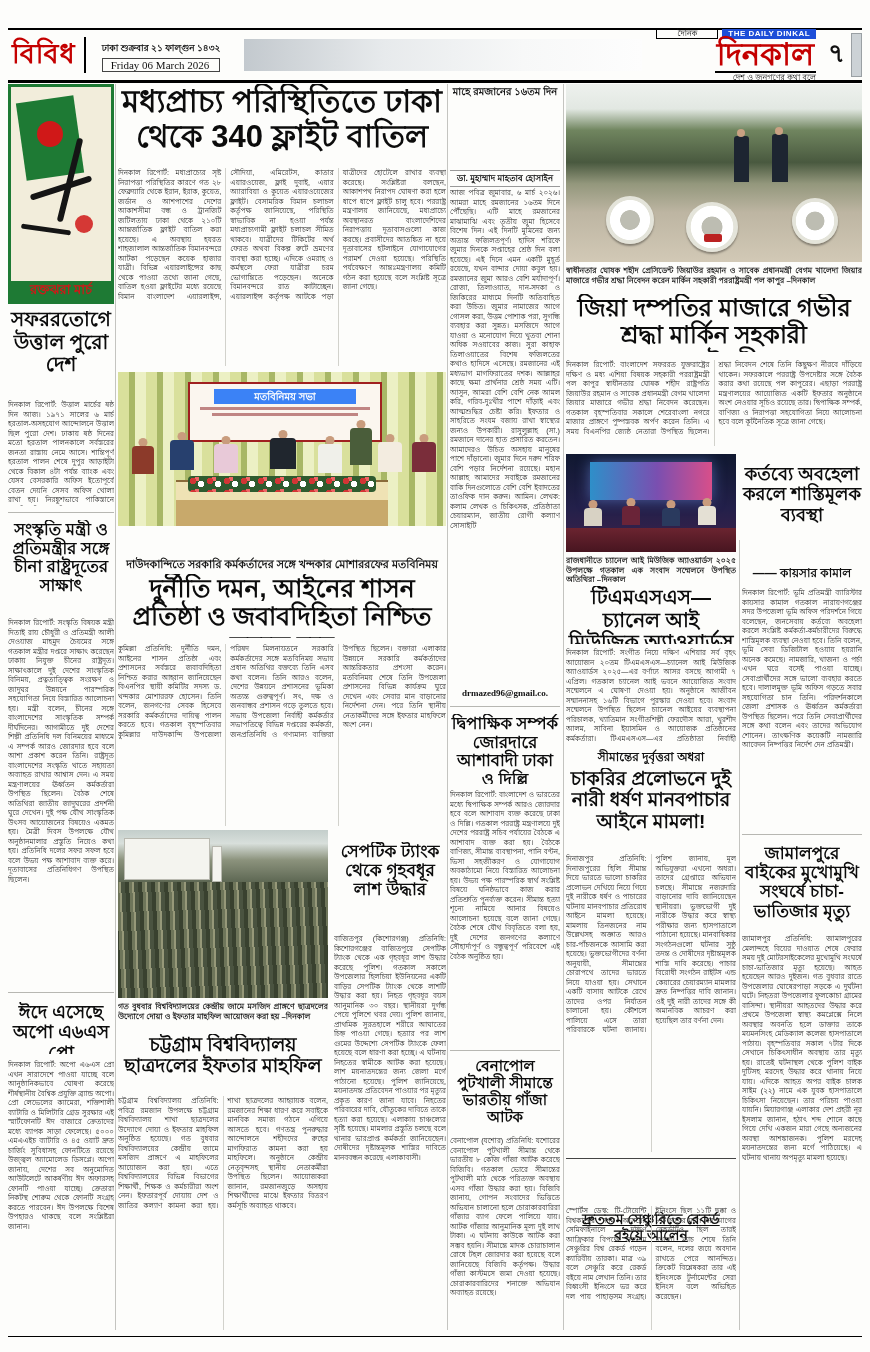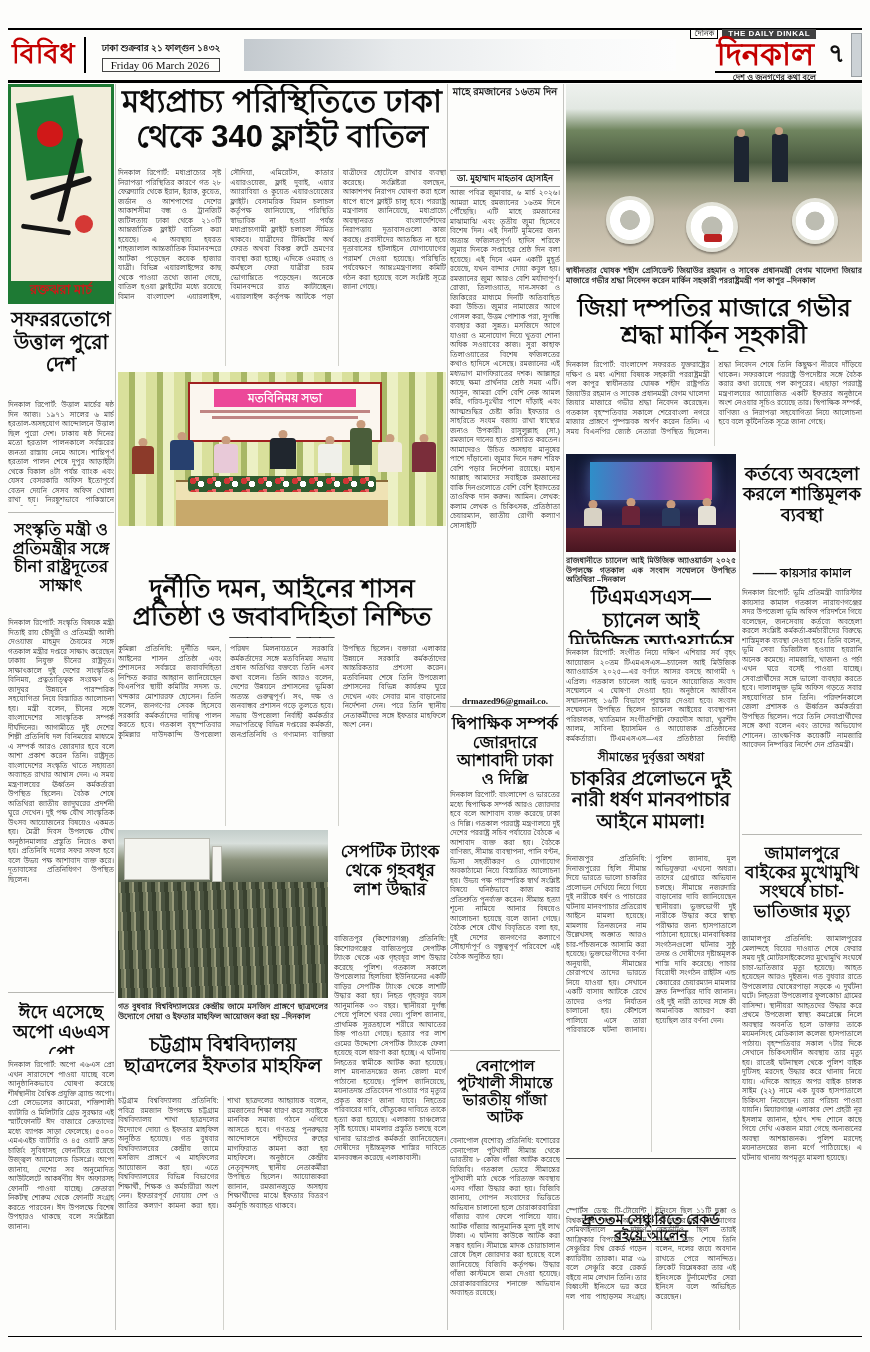--- a/index.html
+++ b/index.html
@@ -4,57 +4,57 @@
 <style>
   html,body{margin:0;padding:0;background:#f2f2ee;}
   #page{position:relative;width:870px;height:1352px;background:#fdfdfb;margin:0 auto;overflow:hidden;
         font-family:"Liberation Sans","DejaVu Sans",sans-serif;color:#111;}
   .abs{position:absolute;}
   
   #masthead{top:28px;left:8px;width:854px;height:50px;border-top:2px solid #000;border-bottom:3px solid #000;
             display:flex;align-items:center;}
   .section-label{color:#c40000;font-size:27px;font-weight:bold;padding:0 8px 0 4px;letter-spacing:1px;}
   .mast-divider{width:2px;height:36px;background:#000;}
-  .date-stack{padding:2px 10px 0 8px;margin-left:8px;}
+  .date-stack{padding:2px 10px 0 16px;}
   .date-bn{font-size:9px;font-weight:bold;white-space:nowrap;}
   .date-en{font-family:"Liberation Serif",serif;font-size:11px;border:1px solid #444;padding:0 8px;margin-top:2px;white-space:nowrap;}
   .mast-strip{flex:1;height:32px;margin:0 14px;background:linear-gradient(90deg,#c3c9ce 0%,#e7eaec 35%,#f7f8f8 70%,#fdfdfd 100%);}
   .brand{display:flex;flex-direction:column;align-items:flex-end;line-height:1;}
   .brand-toprow{display:flex;align-items:center;gap:4px;}
-  .brand-daily{font-size:8px;border:1px solid #000;padding:0 3px;}
-  .brand-en{background:#404040;color:#fff;font-size:8px;font-weight:bold;padding:1px 6px;letter-spacing:.5px;}
+  .brand-daily{font-size:8px;border:1px solid #000;padding:0 20px;}
+  .brand-en{background:#1d4ed8;color:#fff;font-size:8px;font-weight:bold;padding:1px 6px;letter-spacing:.5px;}
   .brand-name{color:#c40000;font-size:31px;font-weight:bold;border-bottom:2px solid #000;padding:0 2px 1px 2px;}
-  .brand-slogan{font-size:8px;font-weight:bold;padding-top:1px;}
+  .brand-slogan{font-size:8px;font-weight:normal;padding-top:1px;}
   .page-num{font-size:26px;font-weight:bold;padding:0 6px 0 12px;}
   .corner-strip{width:9px;height:42px;background:#ccd2d6;border:1px solid #9aa0a4;}
   
   .vrule{position:absolute;width:1px;background:#c4c4c0;}
   .hr{position:absolute;height:1px;background:#b7b7b2;}
   .hr-dark{background:#444;}
   #bottomline{left:8px;width:854px;top:1336px;height:1px;background:#000;}
   
   .kicker{font-weight:bold;text-align:center;font-size:10px;overflow:hidden;}
   .byline{font-weight:bold;text-align:center;font-size:8.5px;border-top:1px solid #999;border-bottom:1px solid #999;padding:1px 0;overflow:hidden;}
   .headline{font-weight:bold;text-align:center;line-height:1.13;overflow:hidden;color:#0c0c0c;}
   .body-text{font-size:7.2px;line-height:1.32;text-align:justify;overflow:hidden;color:#222;}
   .body-text.cols3{column-count:3;column-gap:9px;column-rule:1px solid #d2d2cc;}
   .body-text.cols2{column-count:2;column-gap:9px;column-rule:1px solid #d2d2cc;}
   .caption{font-size:7.8px;font-weight:bold;line-height:1.25;text-align:justify;overflow:hidden;color:#1a1a1a;}
   .attribution{font-weight:bold;text-align:center;font-size:12px;overflow:hidden;}
-  .email{font-family:"Liberation Serif",serif;font-weight:bold;font-size:9px;text-align:center;overflow:hidden;margin-top:8px;}
+  .email{font-family:"Liberation Serif",serif;font-weight:bold;font-size:9px;text-align:center;overflow:hidden;}
   
   .photo{overflow:hidden;position:absolute;}
   .ph-el{position:absolute;}
   #photo-zia{background:linear-gradient(180deg,#eef1ee 0%,#e2e8e2 14%,#70855f 26%,#49593f 44%,#93977c 56%,#bdb5a2 72%,#d2c9b6 100%);}
   .figure{background:#1d2531;border-radius:3px 3px 0 0;}
   .figure:before{content:"";position:absolute;top:-7px;left:3px;width:8px;height:8px;border-radius:50%;background:#c9a183;}
   .wreath{border-radius:50%;background:radial-gradient(circle at 50% 50%,#bdbdb2 0 28%,#ffffff 30% 58%,#e4e4da 60% 78%,#c9c9bc 80% 100%);box-shadow:0 2px 2px rgba(0,0,0,.35);}
   #photo-meeting{background:repeating-linear-gradient(90deg,#d9e09c 0 11px,#a8b766 11px 17px,#ecf0c4 17px 28px);}
   .banner-box{background:#fbf6ef;border:2px solid #a02020;}
-  .banner-strip{background:#ec4899;color:#fff;font-weight:bold;font-size:12px;text-align:center;line-height:1.5;}
+  .banner-strip{background:#3b82f6;color:#fff;font-weight:bold;font-size:10px;text-align:center;line-height:1.5;}
   .banner-line{height:3px;background:#9a3b3b;margin:3px 10px 0 10px;opacity:.6;}
   .table-top{background:linear-gradient(180deg,#efe2b4 0 40%,#c8a96b 40% 100%);border-top:2px solid #8a6b3a;}
   .flowers{background:radial-gradient(circle 3px at 5px 5px,#d23535 98%,transparent),radial-gradient(circle 3px at 13px 8px,#ffffff 98%,transparent),radial-gradient(circle 2.5px at 9px 3px,#e66 98%,transparent);background-size:17px 12px;background-color:#2f5b2f;border-radius:4px;}
   .person-head{width:9px;height:9px;border-radius:50%;background:#c99c7d;position:absolute;top:0;left:50%;transform:translateX(-50%);}
   .person{position:absolute;}
   .person .torso{position:absolute;top:8px;left:0;width:100%;height:60%;border-radius:4px 4px 0 0;}
   #photo-music{background:linear-gradient(180deg,#101830 0%,#23204a 55%,#40214a 100%);}
   .screen{background:linear-gradient(90deg,#2e8fc9 0%,#7a4fb0 55%,#d84f8a 100%);box-shadow:0 0 14px rgba(120,160,255,.5);}
   .stage-table{background:linear-gradient(180deg,#6b2430,#471520);}
   #photo-iftar{background:linear-gradient(180deg,#c4cecb 0%,#d8dfdb 8%,#8b927c 18%,#5a6450 32%,#49523e 100%);}
@@ -156,20 +156,21 @@
           <div class="person-head"></div>
           <div class="torso" style="background:#f3ece0;"></div>
         </div>
       <div class="person" style="left:294px;top:62px;width:24px;height:50px;">
           <div class="person-head"></div>
           <div class="torso" style="background:#7a2d3a;"></div>
         </div>
       <div class="ph-el table-top" style="left:58px;top:108px;width:212px;height:46px;"></div>
       <div class="ph-el flowers" style="left:70px;top:104px;width:188px;height:16px;"></div>
     </div>
+    <div class="kicker abs" style="left:0;top:472px;width:328px;height:16px;font-size:11px;">দাউদকান্দিতে সরকারি কর্মকর্তাদের সঙ্গে খন্দকার মোশাররফের মতবিনিময়</div>
     <div class="headline abs" style="left:0;top:490px;width:328px;height:64px;font-size:25px;">দুর্নীতি দমন, আইনের শাসন প্রতিষ্ঠা ও জবাবদিহিতা নিশ্চিত করতে হবে</div>
     <div class="body-text cols3 abs" style="left:0;top:560px;width:328px;height:182px;">কুমিল্লা প্রতিনিধি: দুর্নীতি দমন, আইনের শাসন প্রতিষ্ঠা এবং প্রশাসনের সর্বস্তরে জবাবদিহিতা নিশ্চিত করার আহ্বান জানিয়েছেন বিএনপির স্থায়ী কমিটির সদস্য ড. খন্দকার মোশাররফ হোসেন। তিনি বলেন, জনগণের সেবক হিসেবে সরকারি কর্মকর্তাদের দায়িত্ব পালন করতে হবে। গতকাল বৃহস্পতিবার কুমিল্লার দাউদকান্দি উপজেলা পরিষদ মিলনায়তনে সরকারি কর্মকর্তাদের সঙ্গে মতবিনিময় সভায় প্রধান অতিথির বক্তব্যে তিনি এসব কথা বলেন। তিনি আরও বলেন, দেশের উন্নয়নে প্রশাসনের ভূমিকা অত্যন্ত গুরুত্বপূর্ণ। সৎ, দক্ষ ও জনবান্ধব প্রশাসন গড়ে তুলতে হবে। সভায় উপজেলা নির্বাহী কর্মকর্তার সভাপতিত্বে বিভিন্ন দপ্তরের কর্মকর্তা, জনপ্রতিনিধি ও গণ্যমান্য ব্যক্তিরা উপস্থিত ছিলেন। বক্তারা এলাকার উন্নয়নে সরকারি কর্মকর্তাদের আন্তরিকতার প্রশংসা করেন। মতবিনিময় শেষে তিনি উপজেলা প্রশাসনের বিভিন্ন কার্যক্রম ঘুরে দেখেন এবং সেবার মান বাড়ানোর নির্দেশনা দেন। পরে তিনি স্থানীয় নেতাকর্মীদের সঙ্গে ইফতার মাহফিলে অংশ নেন।</div>
 
     <div id="photo-iftar" class="photo" style="left:0;top:746px;width:210px;height:168px;">
       <div class="ph-el mosque" style="left:6px;top:8px;width:84px;height:40px;"></div>
       <div class="ph-el mosque" style="left:94px;top:16px;width:8px;height:34px;"></div>
       <div class="ph-el crowd" style="left:0;top:52px;width:210px;height:116px;"></div>
     </div>
     <div class="caption abs" style="left:0;top:918px;width:210px;height:28px;">গত বুধবার বিশ্ববিদ্যালয়ের কেন্দ্রীয় জামে মসজিদ প্রাঙ্গণে ছাত্রদলের উদ্যোগে দোয়া ও ইফতার মাহফিল আয়োজন করা হয়   –দিনকাল</div>
     <div class="headline abs" style="left:0;top:950px;width:210px;height:56px;font-size:19px;">চট্টগ্রাম বিশ্ববিদ্যালয় ছাত্রদলের ইফতার মাহফিল</div>

